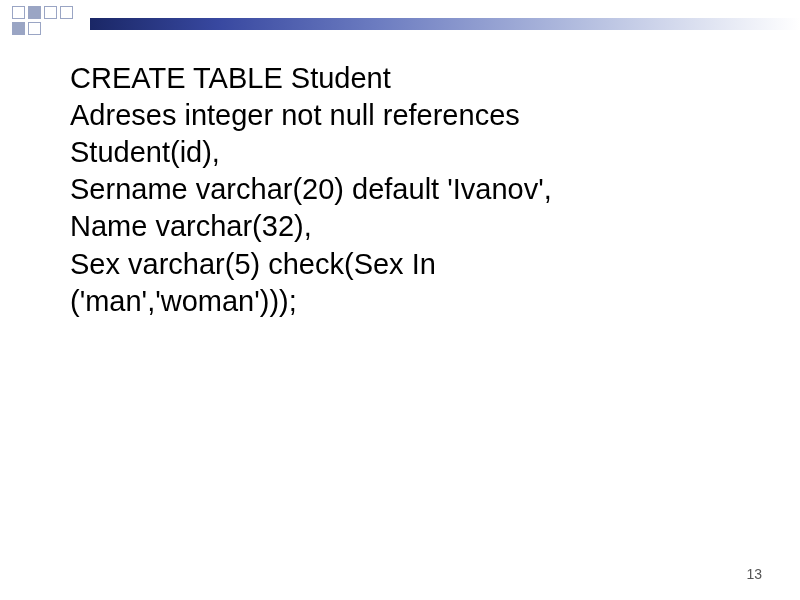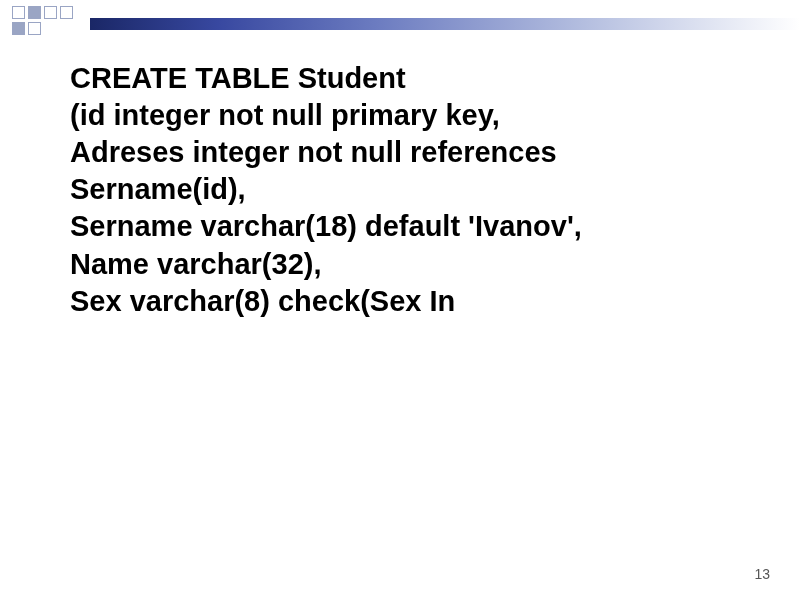--- a/index.html
+++ b/index.html
@@ -56,29 +56,28 @@
     }
     .content {
       position: absolute;
       top: 60px;
       left: 70px;
       right: 50px;
       font-size: 29px;
       line-height: 1.28;
       color: #000000;
       font-family: Arial, Helvetica, sans-serif;
-      font-weight: bold;
     }
     .content-line {
       display: block;
     }
     .page-number {
       position: absolute;
       bottom: 18px;
-      right: 30px;
+      right: 38px;
       font-size: 14px;
       color: #555555;
     }
   </style>
 </head>
 <body>
 
 <div class="header-decoration">
   <div class="squares-group">
     <div class="square"></div>
@@ -88,21 +87,21 @@
   </div>
   <div class="squares-row2">
     <div class="square solid"></div>
     <div class="square"></div>
   </div>
   <div class="gradient-bar"></div>
 </div>
 
 <div class="content">
   <span class="content-line">CREATE TABLE Student</span>
-  <span class="content-line">(id integer not null primary key,</span>
   <span class="content-line">Adreses integer not null references</span>
-  <span class="content-line">Sername(id),</span>
-  <span class="content-line">Sername varchar(18) default 'Ivanov',</span>
+  <span class="content-line">Student(id),</span>
+  <span class="content-line">Sername varchar(20) default 'Ivanov',</span>
   <span class="content-line">Name varchar(32),</span>
-  <span class="content-line">Sex varchar(8) check(Sex In</span>
+  <span class="content-line">Sex varchar(5) check(Sex In</span>
+  <span class="content-line">('man','woman')));</span>
 </div>
 
 <div class="page-number">13</div>
 
 </body></html>

